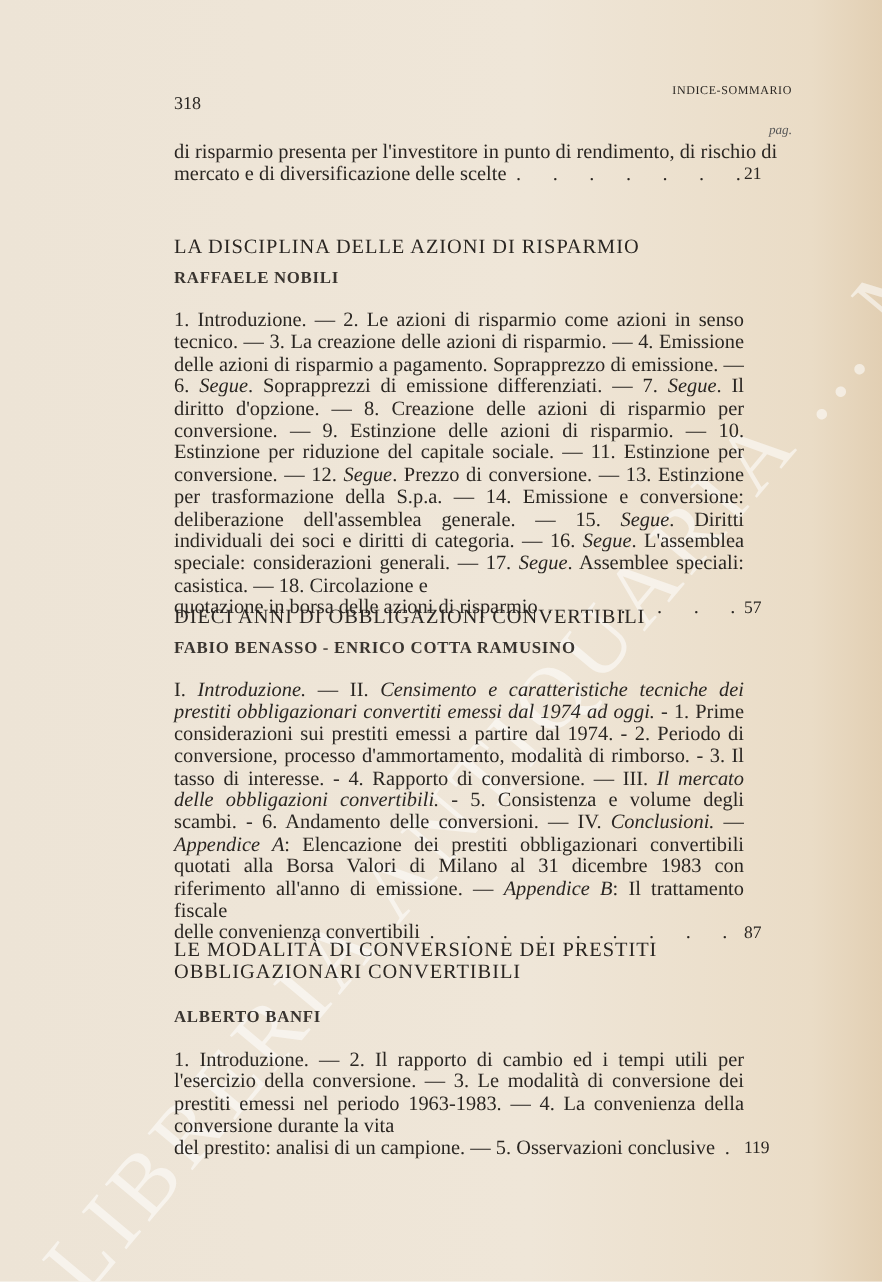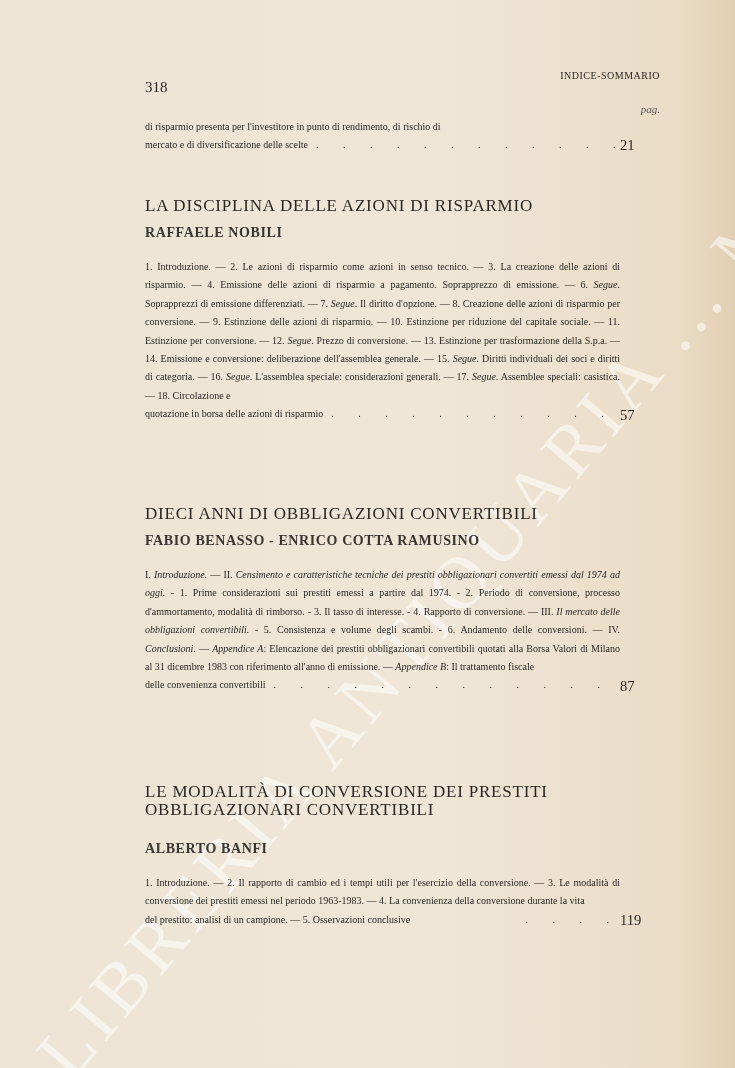--- a/index.html
+++ b/index.html
@@ -7,21 +7,21 @@
     width: 735px; height: 1068px; overflow: hidden; position: relative;
     background: linear-gradient(90deg, #ede4d6 0%, #efe6d8 60%, #eadcc6 92%, #e2cfb3 100%);
     font-family: "Liberation Serif", "DejaVu Serif", serif;
     color: #2a2622;
   }
   .page { position: absolute; left: 145px; top: 0; width: 515px; }
   .running-head { position: absolute; top: 67px; left: 0; width: 515px; font-size: 15px; }
   .page-num { position: absolute; left: 0; top: 12px; }
   .section-title-head { position: absolute; right: 0; top: 3px; font-size: 10px; letter-spacing: 0.5px; }
   .pag-label { position: absolute; top: 103px; right: 0; font-style: italic; font-size: 11px; color:#555; }
-  .entry-text { font-size: 10px; line-height: 18.4px; text-align: justify; }
+  .entry-text { font-size: 17px; line-height: 18.4px; text-align: justify; }
   .toc-line { display: flex; align-items: center; }
   .toc-line .txt { white-space: nowrap; }
   .toc-line .dots { flex: 1; overflow: hidden; white-space: nowrap; letter-spacing: 11px; text-align: right; padding-left: 8px; }
   .block { position: absolute; left: 0; width: 475px; }
   .pgnum { position: absolute; right: -40px; width: 40px; font-size: 14.6px; }
   .art-title { font-size: 17px; letter-spacing: 0.8px; line-height: 18px; }
   .art-author { font-size: 14px; letter-spacing: 0.6px; font-weight: bold; color:#3a3530; }
   em { font-style: italic; }
   .wm {
     position: absolute; left: 20px; top: 1040px; transform-origin: 0 0; transform: rotate(-50deg);

